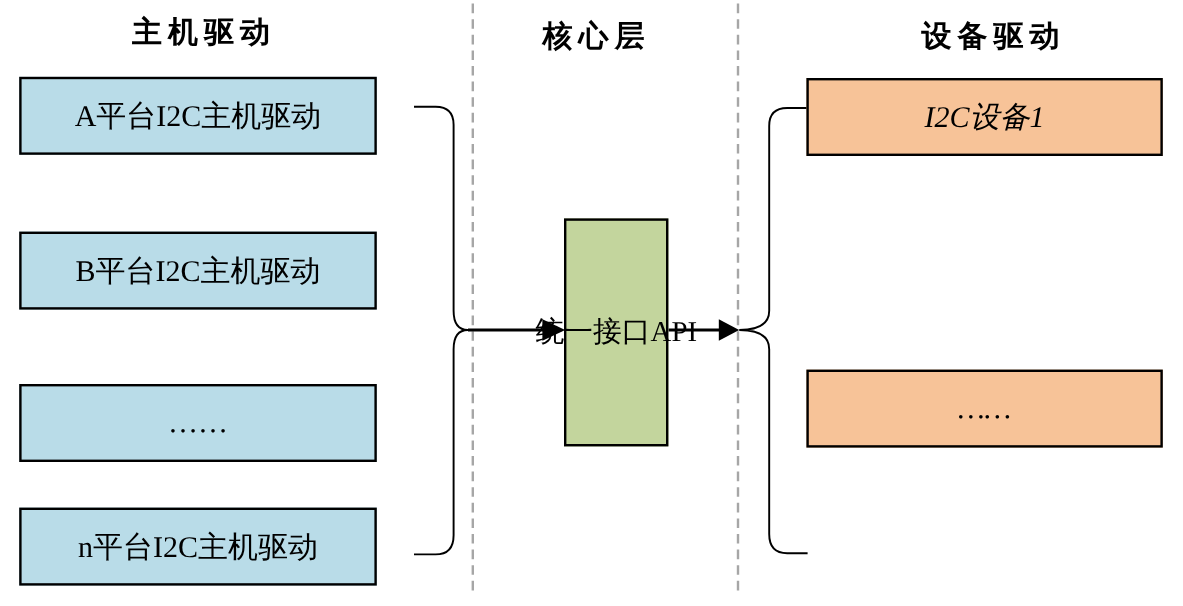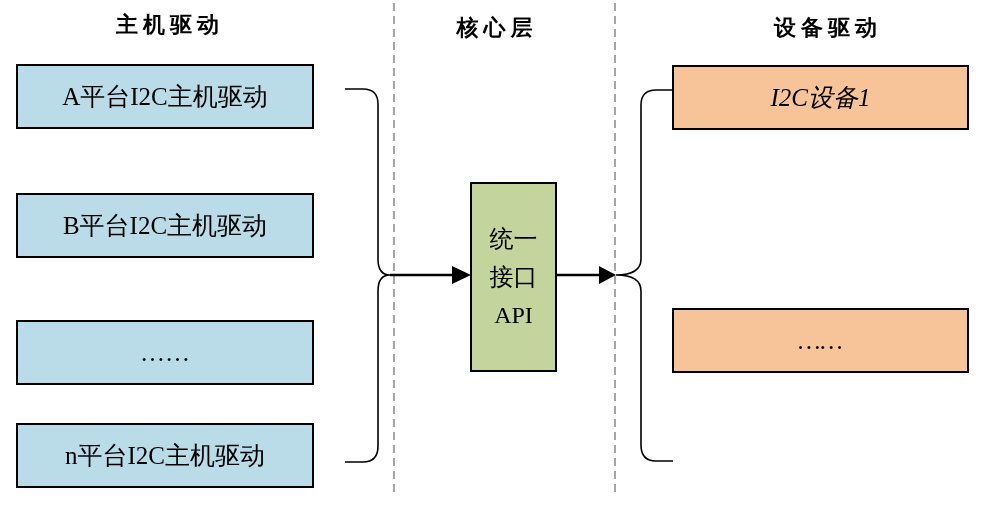--- a/index.html
+++ b/index.html
@@ -38,21 +38,21 @@
     stroke-width: 2.4;
     fill: none;
   }
   .arrow-head {
     fill: var(--connector, #000000);
     stroke: none;
   }
   .col-title {
     position: absolute;
     text-align: center;
-    font-size: 22px;
+    font-size: 25px;
     font-weight: bold;
     letter-spacing: 5px;
     white-space: nowrap;
     z-index: 2;
   }
   .host-title   { left: 70px;  width: 200px; top: 10px; }
   .core-title   { left: 417px; width: 160px; top: 13px; }
   .device-title { left: 728px; width: 200px; top: 13px; }
   .box {
     position: absolute;
@@ -77,21 +77,20 @@
     height: 65px;
     background: var(--device-box-fill, #F7C398);
     font-style: italic;
   }
   .api-box {
     left: 470px;
     top: 182px;
     width: 87px;
     height: 190px;
     background: var(--api-box-fill, #C3D59D);
-    flex-direction: column;
     font-size: 24px;
     line-height: 38px;
   }
 </style>
 </head>
 <body>
 
 <div class="diagram">
 
   <svg class="overlay" viewBox="0 0 986 505" xmlns="http://www.w3.org/2000/svg">

